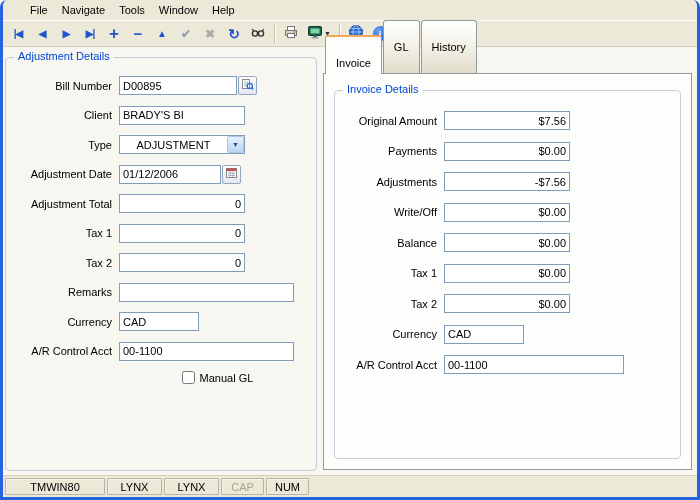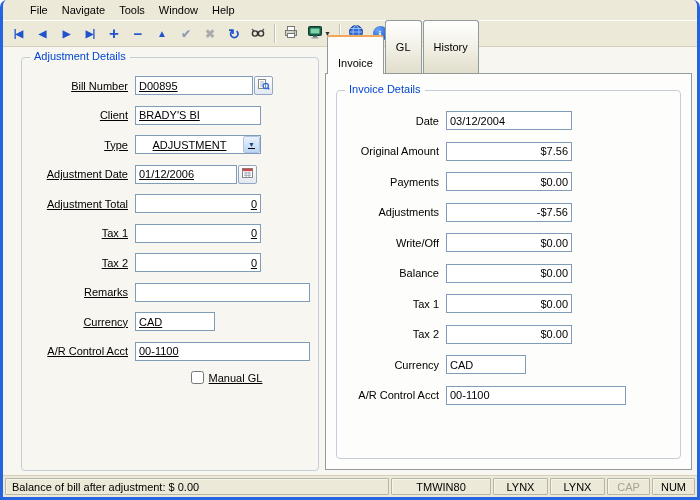--- a/index.html
+++ b/index.html
@@ -46,21 +46,21 @@
   .info-circle { width:15px; height:15px; border-radius:50%; color:#fff; font-weight:bold; font-size:11px;
                  display:flex; align-items:center; justify-content:center; font-family:"Liberation Serif",serif;
                  background:radial-gradient(circle at 35% 30%,#6FA4F5,#1D5FD6 70%,#113E9B); }
 
   
   .content { flex:1; display:flex; background:#F7F6F1; min-height:0; }
 
   .group { position:relative; border:1px solid #C5CED8; border-radius:4px; }
   .legend { position:absolute; top:-8px; left:8px; padding:0 4px; color:#0046D5; background:#F7F6F1; }
 
-  .left-panel { flex:0 0 318px; padding:10px 4px 4px 18px;text-decoration:underline; }
+  .left-panel { flex:0 0 318px; padding:10px 4px 4px 2px; }
   .left-panel .group { height:100%; padding-top:18px; }
 
   .row { display:flex; align-items:center; margin:0 8px 10.5px 0; }
   .lbl { width:106px; text-align:right; margin-right:7px; color:#000; }
   .txt { height:19px; border:1px solid #7F9DB9; background:#fff; font-family:"Liberation Sans",sans-serif;
          font-size:11px; padding:1px 3px; }
   .txt.num { text-align:right; }
   .w80{width:80px} .w102{width:102px} .w118{width:118px} .w120{width:126px} .w175{width:175px} .w180{width:180px}
 
   .mini-btn { width:19px; height:19px; margin-left:1px; border:1px solid #94A6C0; border-radius:2px;
@@ -280,24 +280,20 @@
     <div class="right-panel">
       <div class="tabs">
         <span class="tab active">Invoice</span>
         <span class="tab">GL</span>
         <span class="tab">History</span>
       </div>
       <div class="tab-page">
         <div class="group">
           <span class="legend">Invoice Details</span>
 
-          <div class="row">
-            <span class="lbl">Date</span>
-            <input class="txt w120" value="03/12/2004" style="">
-          </div>
 
           <div class="row">
             <span class="lbl">Original Amount</span>
             <input class="txt num w120" value="$7.56" style="">
           </div>
 
           <div class="row">
             <span class="lbl">Payments</span>
             <input class="txt num w120" value="$0.00" style="">
           </div>
@@ -336,21 +332,20 @@
             <span class="lbl">A/R Control Acct</span>
             <input class="txt w180" value="00-1100" style="">
           </div>
 
         </div>
       </div>
     </div>
   </div>
 
   <div class="statusbar">
-    <span class="panel msg">Balance of bill after adjustment: $ 0.00</span>
     <span class="panel p1">TMWIN80</span>
     <span class="panel p2">LYNX</span>
     <span class="panel p3">LYNX</span>
     <span class="panel p4 disabled">CAP</span>
     <span class="panel p5">NUM</span>
   </div>
 
 </div>
 
 </body></html>

